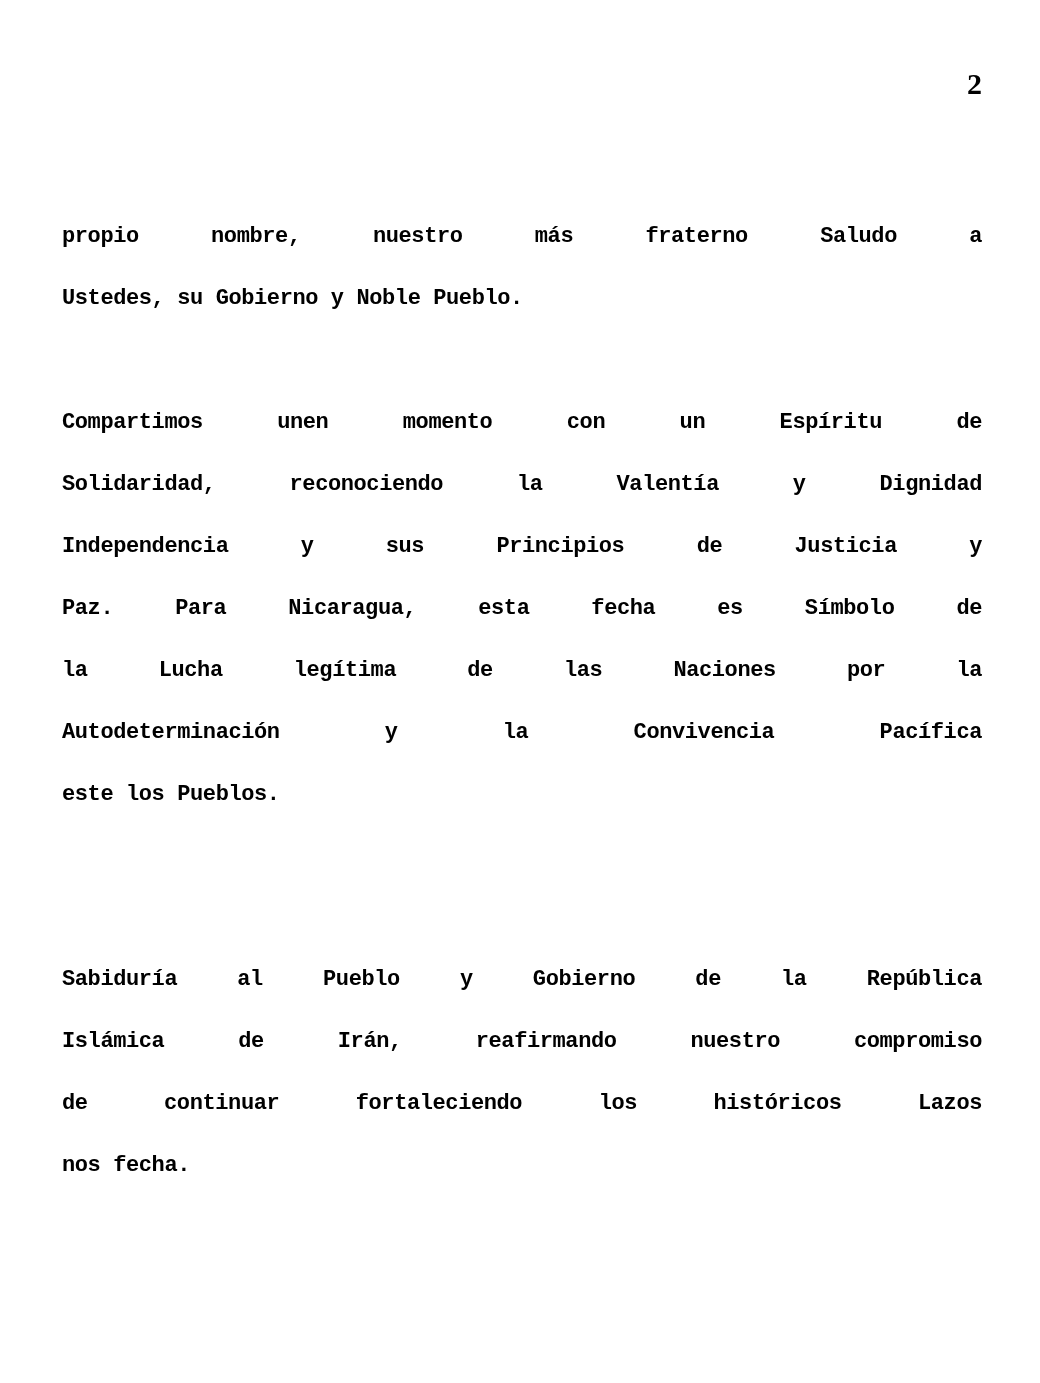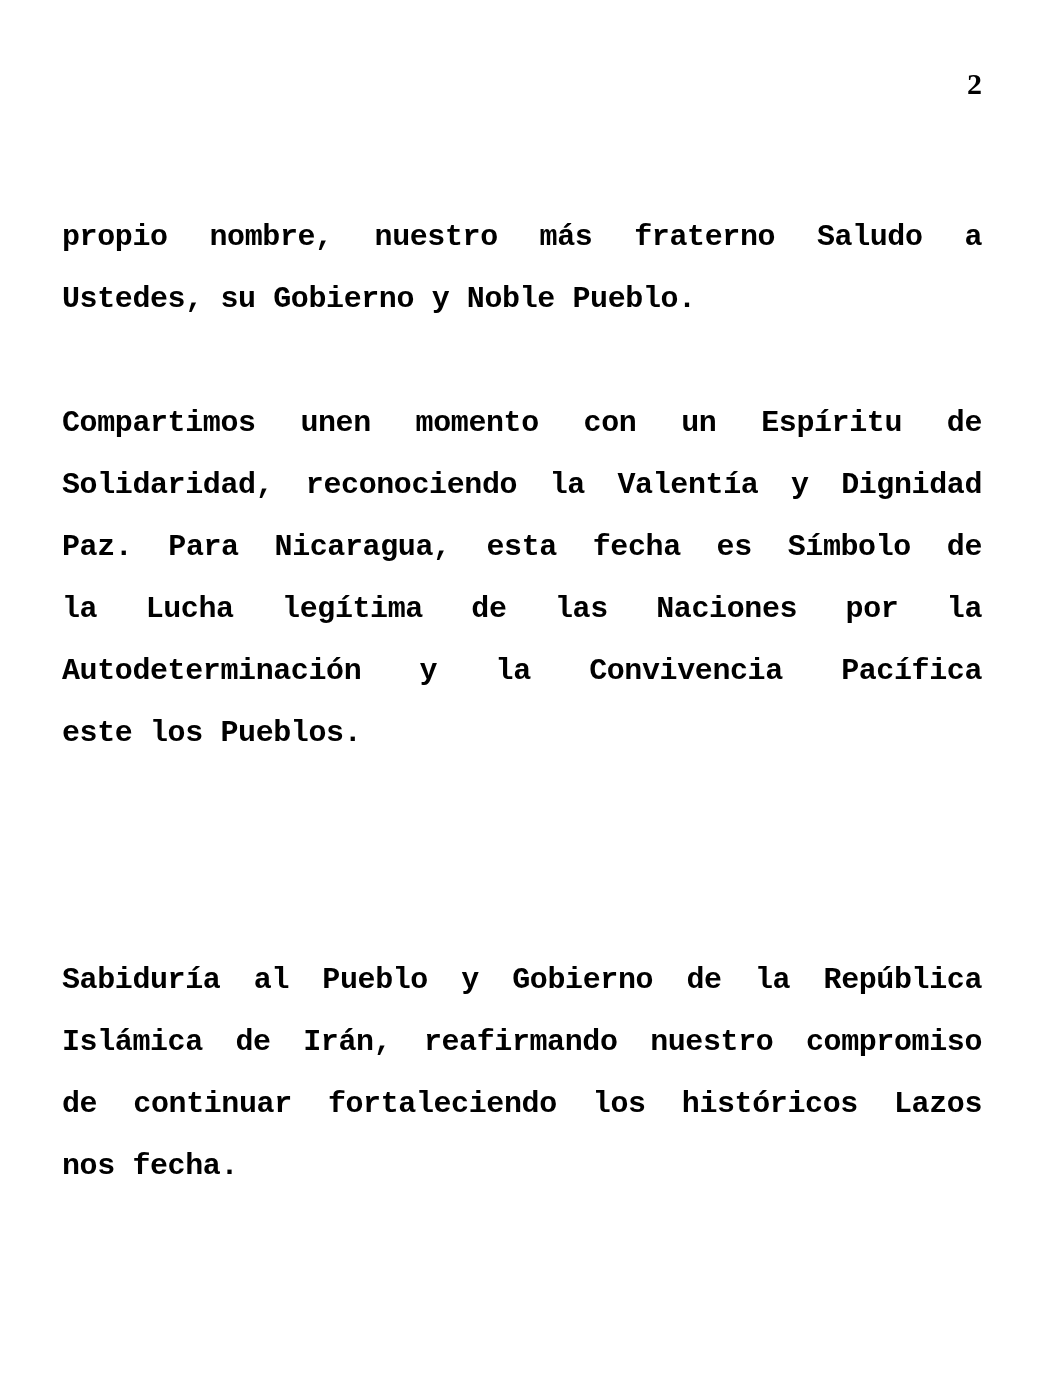--- a/index.html
+++ b/index.html
@@ -27,21 +27,21 @@
     .paragraph {
       position: absolute;
       left: 62px;
       width: 920px;
     }
     .line {
       display: block;
       height: 62px;
       line-height: 62px;
       font-weight: bold;
-      font-size: 30px;
+      font-size: 22px;
       white-space: nowrap;
       text-align: justify;
       text-align-last: justify;
       letter-spacing: -0.4px;
     }
     .line.last {
       text-align-last: left;
     }
     #p1 { top: 206px; }
     #p2 { top: 392px; }
@@ -53,20 +53,21 @@
 <div class="page-number">2</div>
 
 <div class="paragraph" id="p1">
   <span class="line">propio nombre, nuestro más fraterno Saludo a</span>
   <span class="line last">Ustedes, su Gobierno y Noble Pueblo.</span>
 </div>
 
 <div class="paragraph" id="p2">
   <span class="line">Compartimos unen momento con un Espíritu de</span>
   <span class="line">Solidaridad, reconociendo la Valentía y Dignidad</span>
+  <span class="line">Independencia y sus Principios de Justicia y</span>
   <span class="line">Paz. Para Nicaragua, esta fecha es Símbolo de</span>
   <span class="line">la Lucha legítima de las Naciones por la</span>
   <span class="line">Autodeterminación y la Convivencia Pacífica</span>
   <span class="line last">este los Pueblos.</span>
 </div>
 
 <div class="paragraph" id="p3">
   <span class="line">Sabiduría al Pueblo y Gobierno de la República</span>
   <span class="line">Islámica de Irán, reafirmando nuestro compromiso</span>
   <span class="line">de continuar fortaleciendo los históricos Lazos</span>

